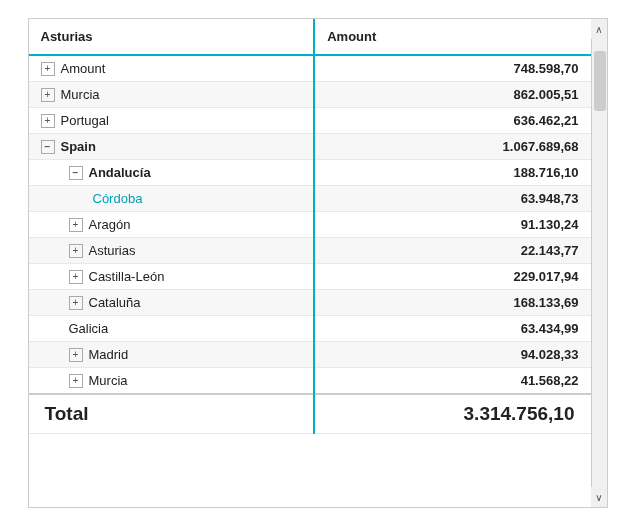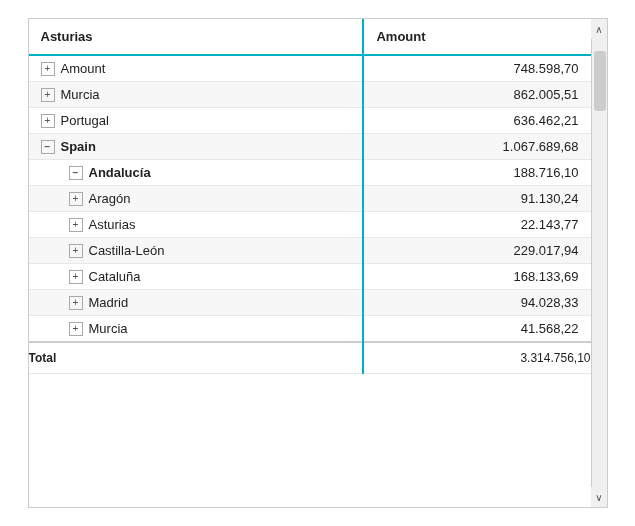--- a/index.html
+++ b/index.html
@@ -88,21 +88,21 @@
     tbody tr:nth-child(odd) {
       background: #fff;
     }
     tbody td {
       padding: 5px 12px;
       color: #222;
     }
     tbody td.amount-col {
       text-align: right;
       border-left: 2px solid #00b0c8;
-      font-weight: 400;
+      font-weight: 700;
     }
     .country-cell {
       display: flex;
       align-items: center;
       gap: 6px;
     }
     .expand-icon {
       display: inline-flex;
       align-items: center;
       justify-content: center;
@@ -117,22 +117,22 @@
     .indent-1 { padding-left: 28px; }
     .indent-2 { padding-left: 52px; }
     .bold-row td { font-weight: 700; }
     .teal-text { color: #00a0b8; }
     .total-row {
       border-top: 2px solid #ccc;
       background: #fff !important;
     }
     .total-row td {
       font-weight: 700;
-      font-size: 12px;
-      padding: 8px 0;
+      font-size: 19px;
+      padding: 8px 16px;
     }
   </style>
 </head>
 <body>
 
 <div class="container">
   <div class="table-wrapper">
     <table>
       <thead>
         <tr>
@@ -181,20 +181,28 @@
             <td>
               <div class="country-cell indent-1">
                 <span class="expand-icon">−</span>
                 <span>Andalucía</span>
               </div>
             </td>
             <td class="amount-col">188.716,10</td>
           </tr>
           <tr>
             <td>
+              <div class="country-cell indent-2">
+                <span class="teal-text">Córdoba</span>
+              </div>
+            </td>
+            <td class="amount-col">63.948,73</td>
+          </tr>
+          <tr>
+            <td>
               <div class="country-cell indent-1">
                 <span class="expand-icon">+</span>
                 <span>Aragón</span>
               </div>
             </td>
             <td class="amount-col">91.130,24</td>
           </tr>
           <tr>
             <td>
               <div class="country-cell indent-1">
@@ -214,20 +222,28 @@
             <td class="amount-col">229.017,94</td>
           </tr>
           <tr>
             <td>
               <div class="country-cell indent-1">
                 <span class="expand-icon">+</span>
                 <span>Cataluña</span>
               </div>
             </td>
             <td class="amount-col">168.133,69</td>
+          </tr>
+          <tr>
+            <td>
+              <div class="country-cell indent-1">
+                <span>Galicia</span>
+              </div>
+            </td>
+            <td class="amount-col">63.434,99</td>
           </tr>
           <tr>
             <td>
               <div class="country-cell indent-1">
                 <span class="expand-icon">+</span>
                 <span>Madrid</span>
               </div>
             </td>
             <td class="amount-col">94.028,33</td>
           </tr>

